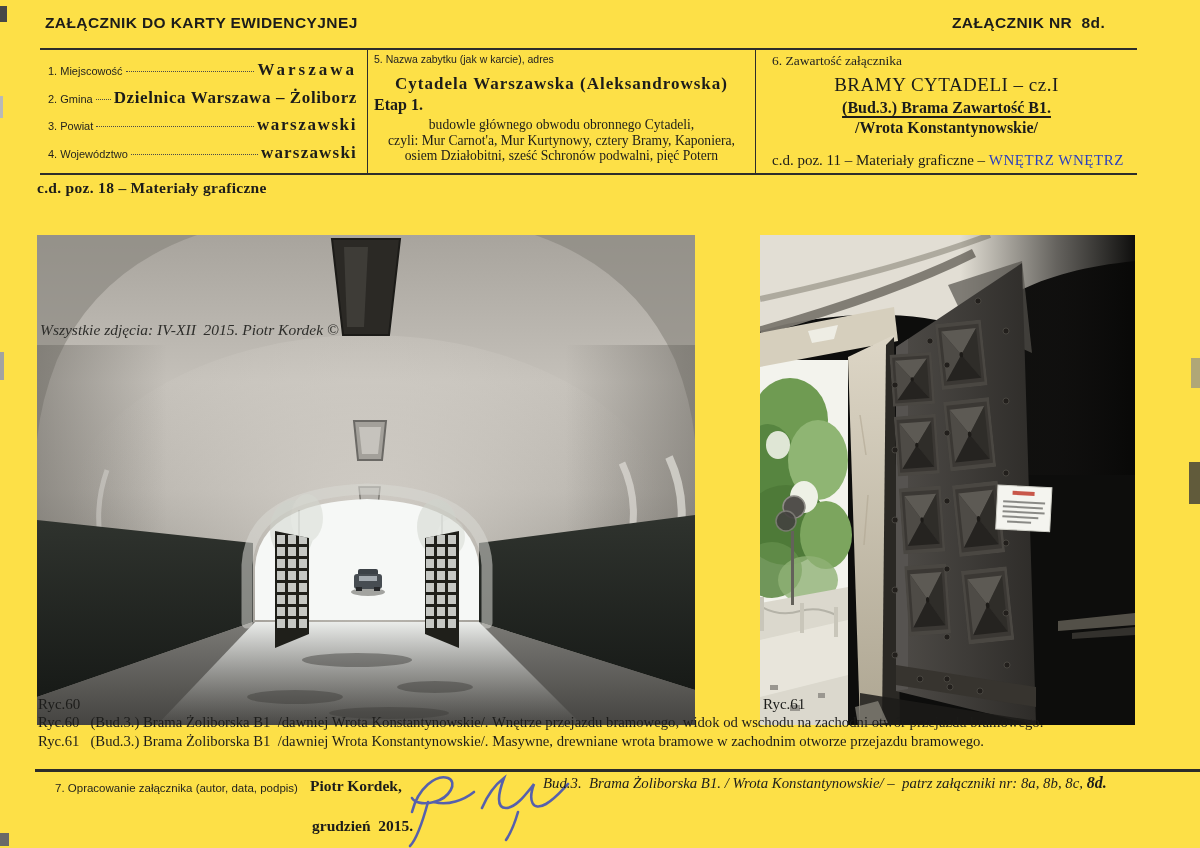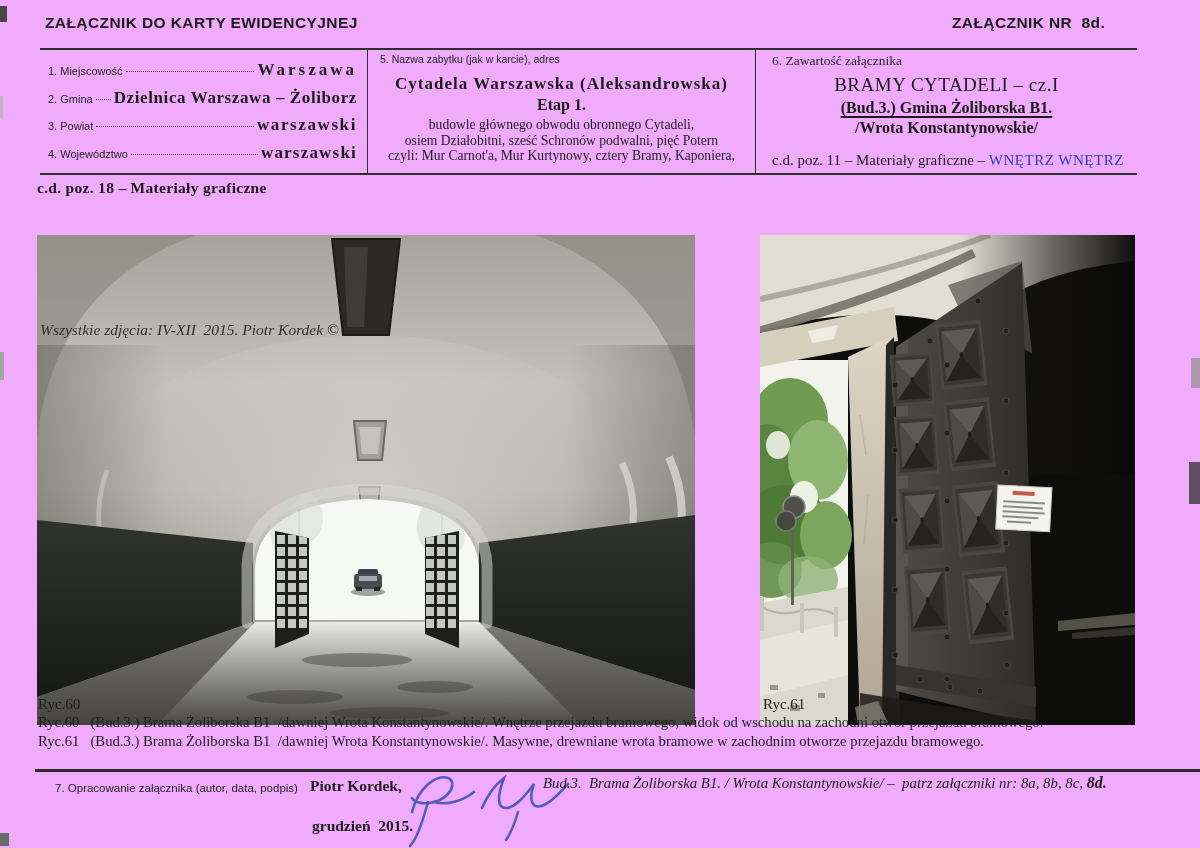--- a/index.html
+++ b/index.html
@@ -1,45 +1,45 @@
 <!DOCTYPE html>
 <html><head>
 <meta charset="utf-8">
 <style>
   html,body{margin:0;padding:0;background:#e8e8e6;}
-  .page{position:relative;width:1200px;height:848px;background:#f0abfc;overflow:hidden;
+  .page{position:relative;width:1200px;height:848px;background:#fde047;overflow:hidden;
         font-family:"Liberation Serif",serif;color:#1c1c1a;}
   .abs{position:absolute;}
 
   
   .hdr-left{left:45px;top:14px;font-family:"Liberation Sans",sans-serif;font-weight:bold;
             font-size:15.5px;letter-spacing:.4px;}
   .hdr-right{left:952px;top:14px;font-family:"Liberation Sans",sans-serif;font-weight:bold;
              font-size:15.5px;letter-spacing:.4px;white-space:pre;}
 
   
   .info-table{left:40px;top:48px;width:1097px;height:123px;border-top:2px solid #2d2d2b;
               border-bottom:2px solid #2d2d2b;display:flex;}
   .col{height:100%;box-sizing:border-box;}
   .col-left{width:327px;display:flex;flex-direction:column;justify-content:space-evenly;
             padding:2px 10px 2px 8px;}
-  .col-mid{width:388px;border-left:1.5px solid #2d2d2b;padding:3px 12px;}
+  .col-mid{width:388px;border-left:1.5px solid #2d2d2b;padding:3px 6px;}
   .col-right{width:382px;border-left:1.5px solid #2d2d2b;padding:3px 16px;}
   .field-row{display:flex;align-items:baseline;}
   .f-label{font-family:"Liberation Sans",sans-serif;font-size:11px;color:#1f1f1d;white-space:nowrap;}
   .dots{flex:1;border-bottom:1.6px dotted #4a4a48;margin:0 3px;transform:translateY(-3px);}
   .f-value{font-weight:bold;font-size:17px;white-space:nowrap;}
   .field-row:nth-child(1) .f-value{letter-spacing:3px;}
   .field-row:nth-child(2) .f-value{letter-spacing:.6px;}
   .field-row:nth-child(3) .f-value{letter-spacing:1.6px;}
   .field-row:nth-child(4) .f-value{letter-spacing:1.2px;}
   .cell-label-sans{font-family:"Liberation Sans",sans-serif;font-size:10.5px;color:#222;}
   .cell-label-serif{font-size:13.5px;color:#222;}
   .mon-title{text-align:center;font-weight:bold;font-size:17px;letter-spacing:1px;margin-top:9px;}
-  .mon-stage{text-align:center;font-weight:bold;font-size:16px;margin-top:2px;}
+  .mon-stage{text-align:left;font-weight:bold;font-size:16px;margin-top:2px;}
   .mon-desc{text-align:center;font-size:13.6px;line-height:15.5px;}
   .mon-desc.first{margin-top:3px;}
   .cont-1{text-align:center;font-size:19px;letter-spacing:.5px;margin-top:5px;}
   .cont-2{text-align:center;font-weight:bold;font-size:16px;text-decoration:underline;
           text-decoration-thickness:1.5px;text-underline-offset:3px;margin-top:3px;}
   .cont-3{text-align:center;font-weight:bold;font-size:16px;margin-top:2px;}
   .cont-4{font-size:15px;margin-top:15px;white-space:pre;}
   .cont-4 .blue{color:#2a3fc0;letter-spacing:.5px;}
 
   .section-heading{left:37px;top:179px;font-weight:bold;font-size:15.5px;letter-spacing:.3px;}
@@ -99,27 +99,27 @@
         <span class="f-label">4. Województwo</span>
         <span class="dots"></span>
         <span class="f-value">warszawski</span>
       </div>
     </div>
     <div class="col col-mid">
       <div class="cell-label-sans">5. Nazwa zabytku (jak w karcie), adres</div>
       <div class="mon-title">Cytadela Warszawska (Aleksandrowska)</div>
       <div class="mon-stage">Etap 1.</div>
       <div class="mon-desc first">budowle głównego obwodu obronnego Cytadeli,</div>
+      <div class="mon-desc">czyli: Mur Carnot'a, Mur Kurtynowy, cztery Bramy, Kaponiera,</div>
       <div class="mon-desc">osiem Działobitni, sześć Schronów podwalni, pięć Potern</div>
-      <div class="mon-desc">czyli: Mur Carnot'a, Mur Kurtynowy, cztery Bramy, Kaponiera,</div>
     </div>
     <div class="col col-right">
       <div class="cell-label-serif">6. Zawartość załącznika</div>
       <div class="cont-1">BRAMY CYTADELI – cz.I</div>
-      <div class="cont-2">(Bud.3.)  Gmina Żoliborska B1.</div>
+      <div class="cont-2">(Bud.3.)  Brama Zawartość B1.</div>
       <div class="cont-3">/Wrota Konstantynowskie/</div>
       <div class="cont-4"><span>c.d. poz. 11 – Materiały graficzne – </span><span class="blue">WNĘTRZ WNĘTRZ</span></div>
     </div>
   </div>
 
   <div class="abs section-heading">c.d. poz. 18 – Materiały graficzne</div>
 
   <div class="abs photo photo-left">
     <svg viewBox="0 0 658 490" preserveAspectRatio="none" xmlns="http://www.w3.org/2000/svg">
       <defs>

